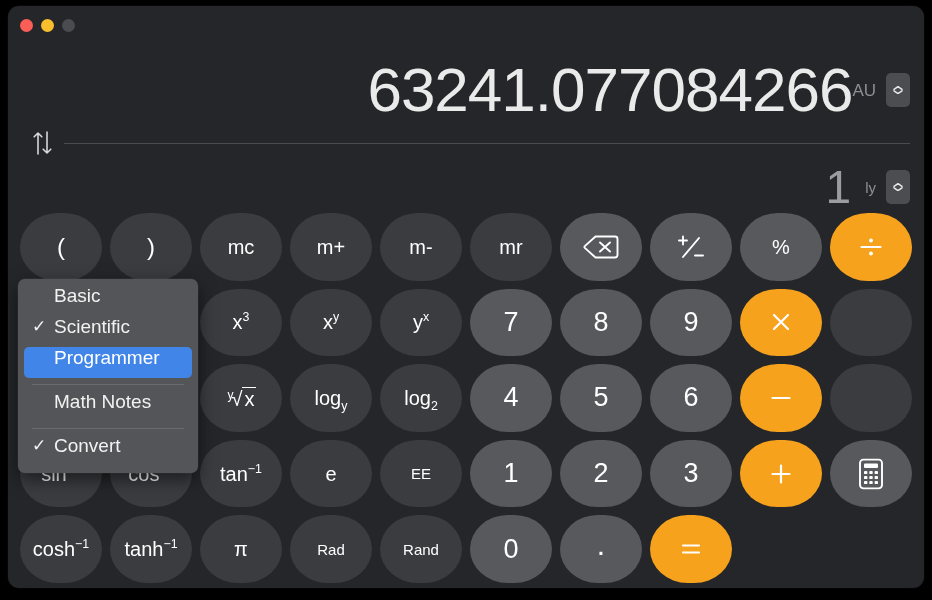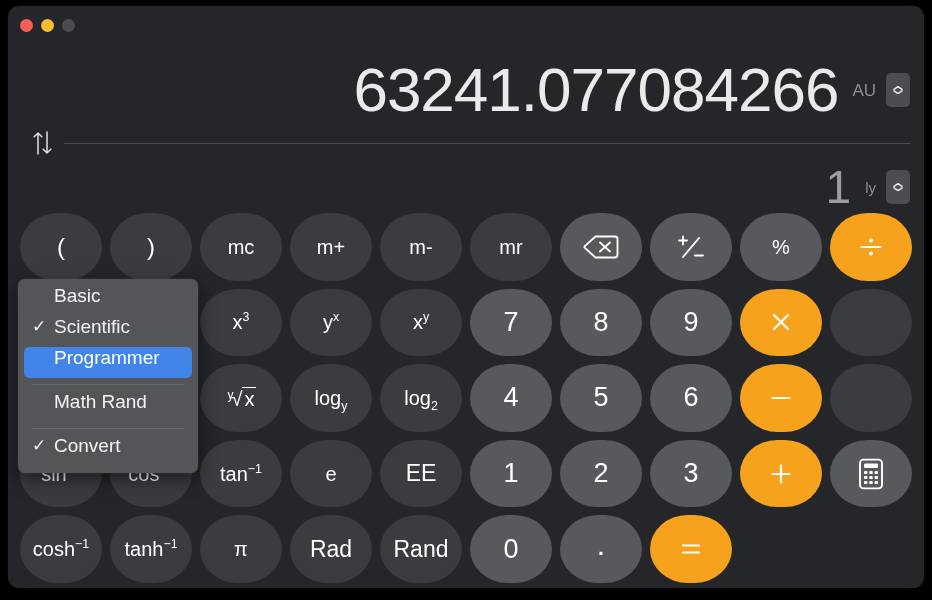--- a/index.html
+++ b/index.html
@@ -79,21 +79,20 @@
     font-size: 62px;
     color: #EAEAEA;
     letter-spacing: -1px;
     line-height: 1;
     font-weight: 300;
     white-space: nowrap;
   }
   .unit-label {
     font-size: 17px;
     color: #8C8E91;
-    margin-left: 14px;
     margin-right: 10px;
     line-height: 1;
   }
   .stepper {
     width: 24px;
     height: 34px;
     border-radius: 5px;
     background: #4B4D50;
     display: flex;
     flex-direction: column;
@@ -179,21 +178,21 @@
     position: relative;
     line-height: 1;
   }
   .key.digit    { background: #58595D; font-size: 27px; font-weight: 300; }
   .key.util     { background: #58595D; }
   .key.op       { background: #F7A21D; font-size: 27px; }
   .key.iconkey  { background: #58595D; }
   .key sup { font-size: 0.62em; vertical-align: super; line-height: 0; }
   .key sub { font-size: 0.62em; vertical-align: sub; line-height: 0; }
   .key .paren { font-size: 24px; }
-  .key .small { font-size: 23px; }
+  .key .small { font-size: 15px; }
   .key .dot { font-size: 30px; position: relative; top: -4px; }
 
   
   .rad { display: inline-flex; align-items: baseline; }
   .rad .idx { font-size: 12px; position: relative; top: -7px; right: -2px; }
   .radbar {
     border-top: 1.4px solid #fff;
     padding: 1px 2px 0 2px;
     margin-left: 0px;
   }
@@ -331,24 +330,24 @@
         <div class="key fn">
           <span style="font-size:19px"><sup style="font-size:0.85em">1</sup>⁄<sub style="font-size:0.85em">x</sub></span>
         </div>
         <div class="key fn">
           <span>x<sup>2</sup></span>
         </div>
         <div class="key fn">
           <span>x<sup>3</sup></span>
         </div>
         <div class="key fn">
+          <span>x<sup>y</sup></span>
+        </div>
+        <div class="key fn">
           <span>y<sup>x</sup></span>
-        </div>
-        <div class="key fn">
-          <span>x<sup>y</sup></span>
         </div>
         <div class="key digit">
           <span>7</span>
         </div>
         <div class="key digit">
           <span>8</span>
         </div>
         <div class="key digit">
           <span>9</span>
         </div>
@@ -484,21 +483,21 @@
         <span class="menu-check">✓</span>
         <span>Scientific</span>
       </div>
       <div class="menu-item selected">
         <span class="menu-check"></span>
         <span>Programmer</span>
       </div>
       <div class="menu-sep"></div>
       <div class="menu-item">
         <span class="menu-check"></span>
-        <span>Math Rand</span>
+        <span>Math Notes</span>
       </div>
       <div class="menu-sep"></div>
       <div class="menu-item">
         <span class="menu-check">✓</span>
         <span>Convert</span>
       </div>
     </div>
 </div>
 
 </body></html>

